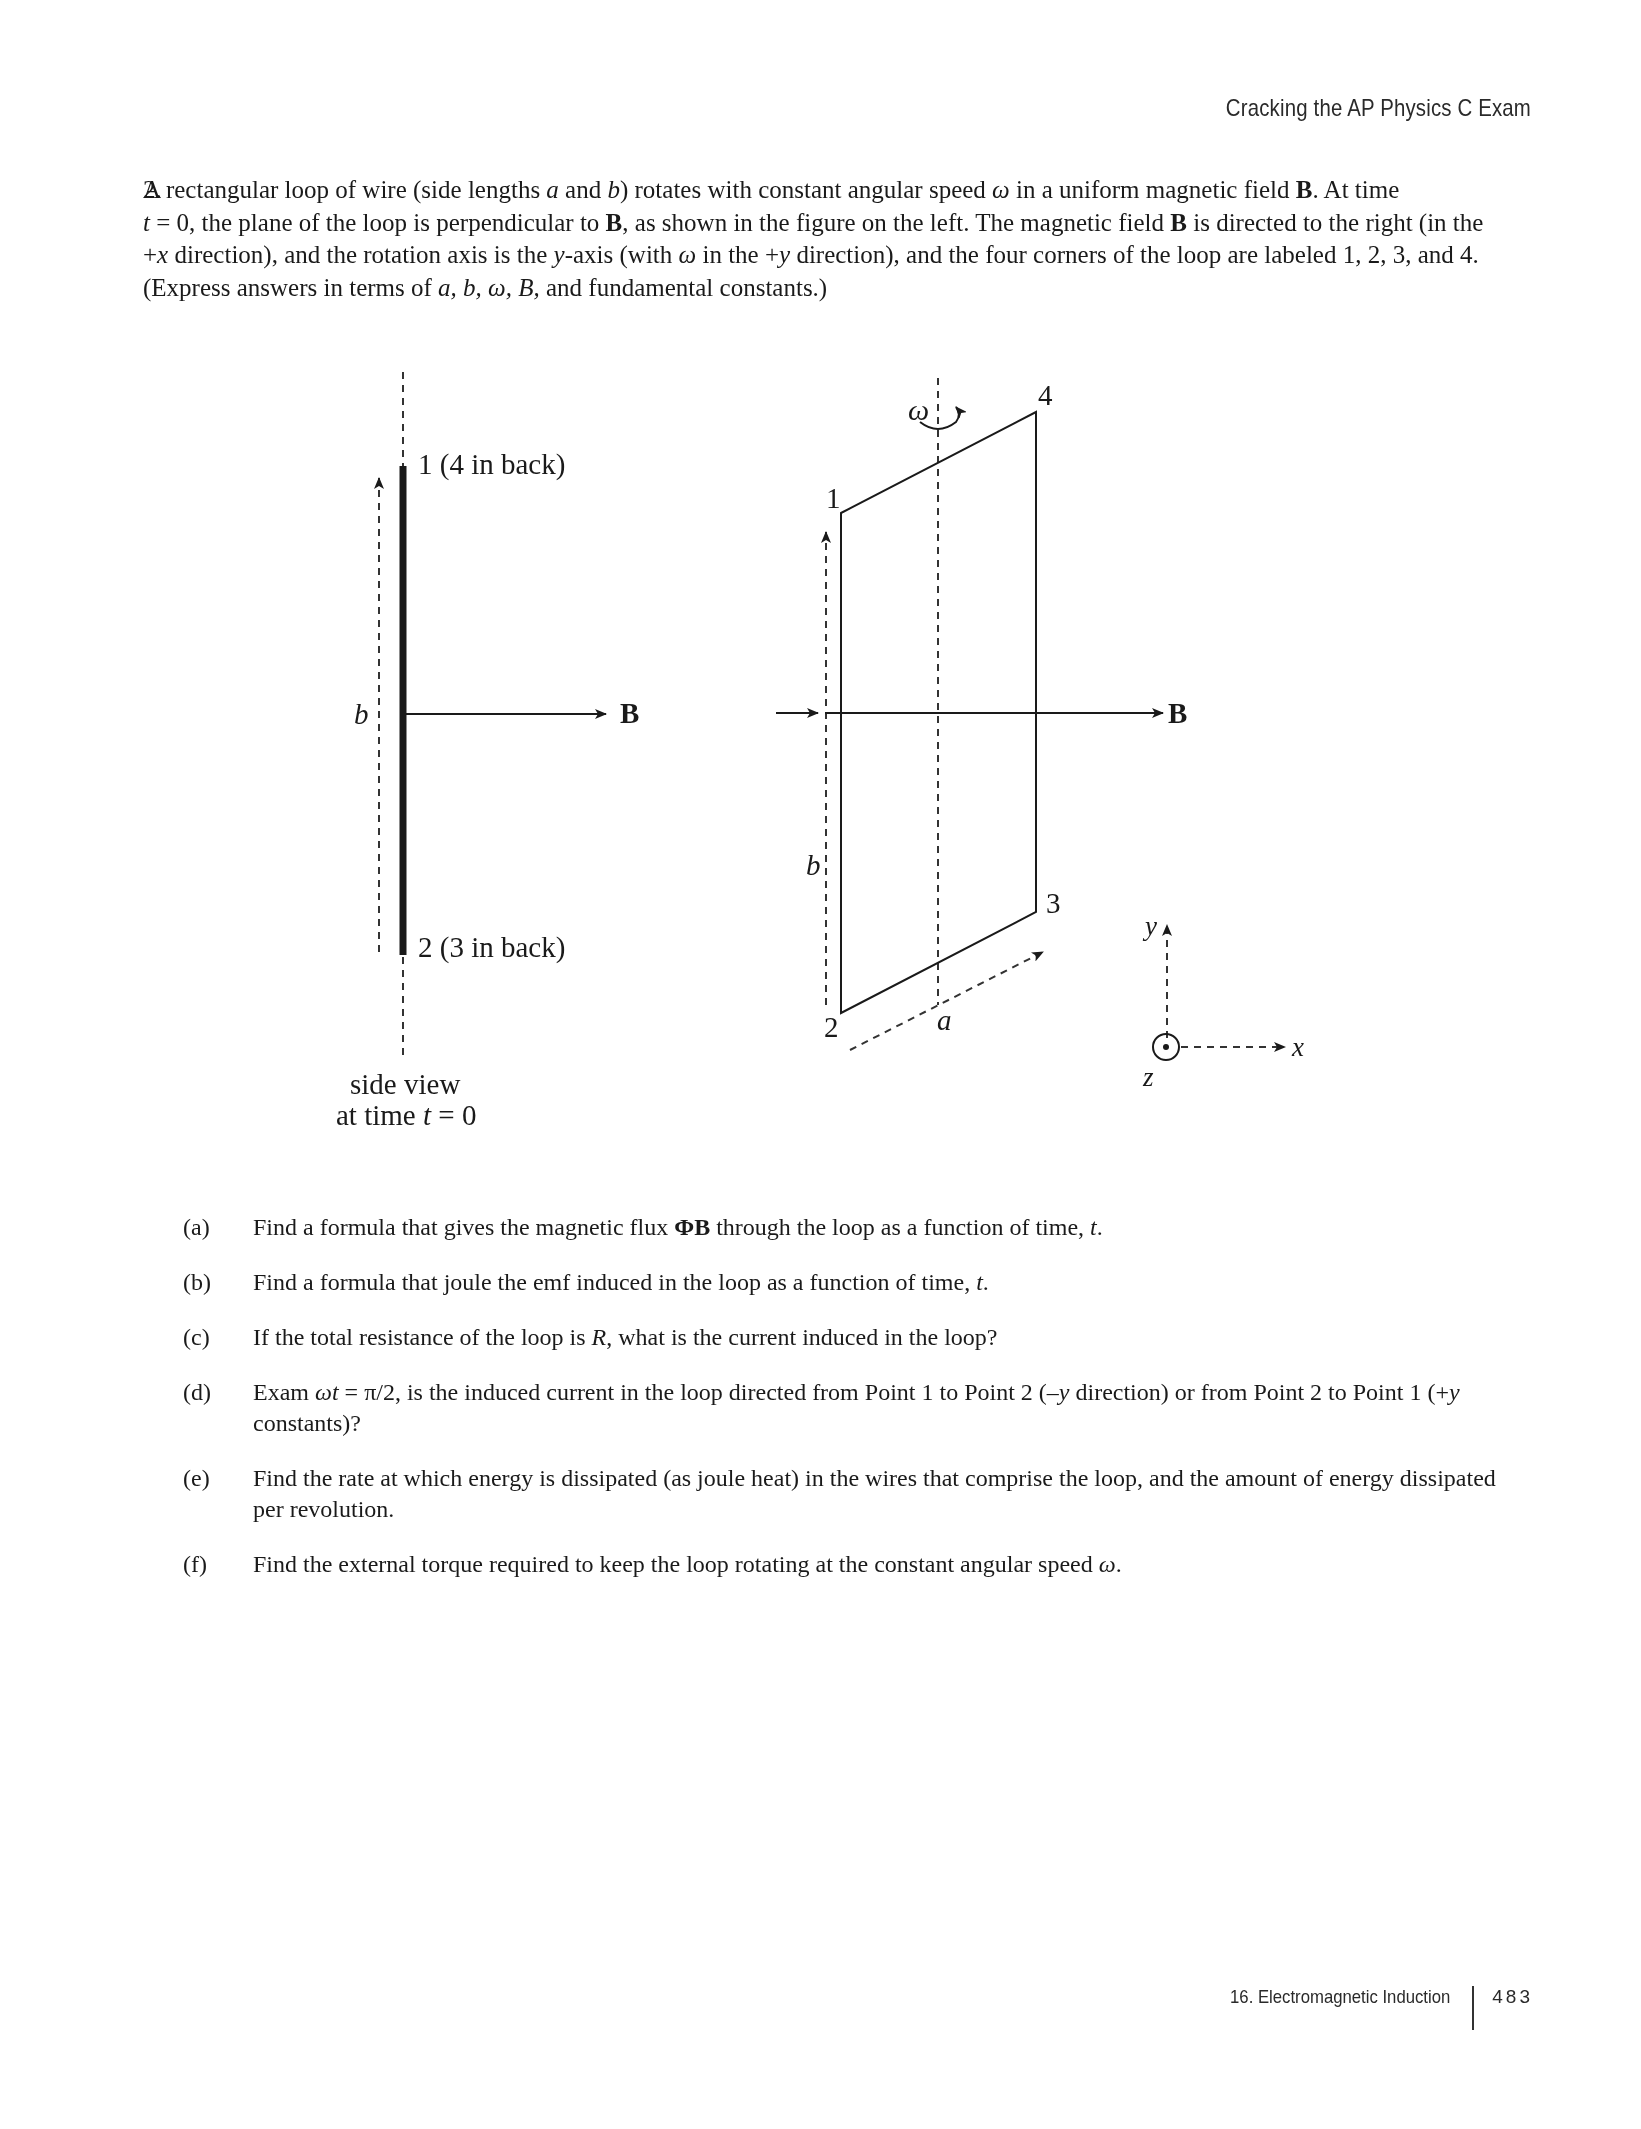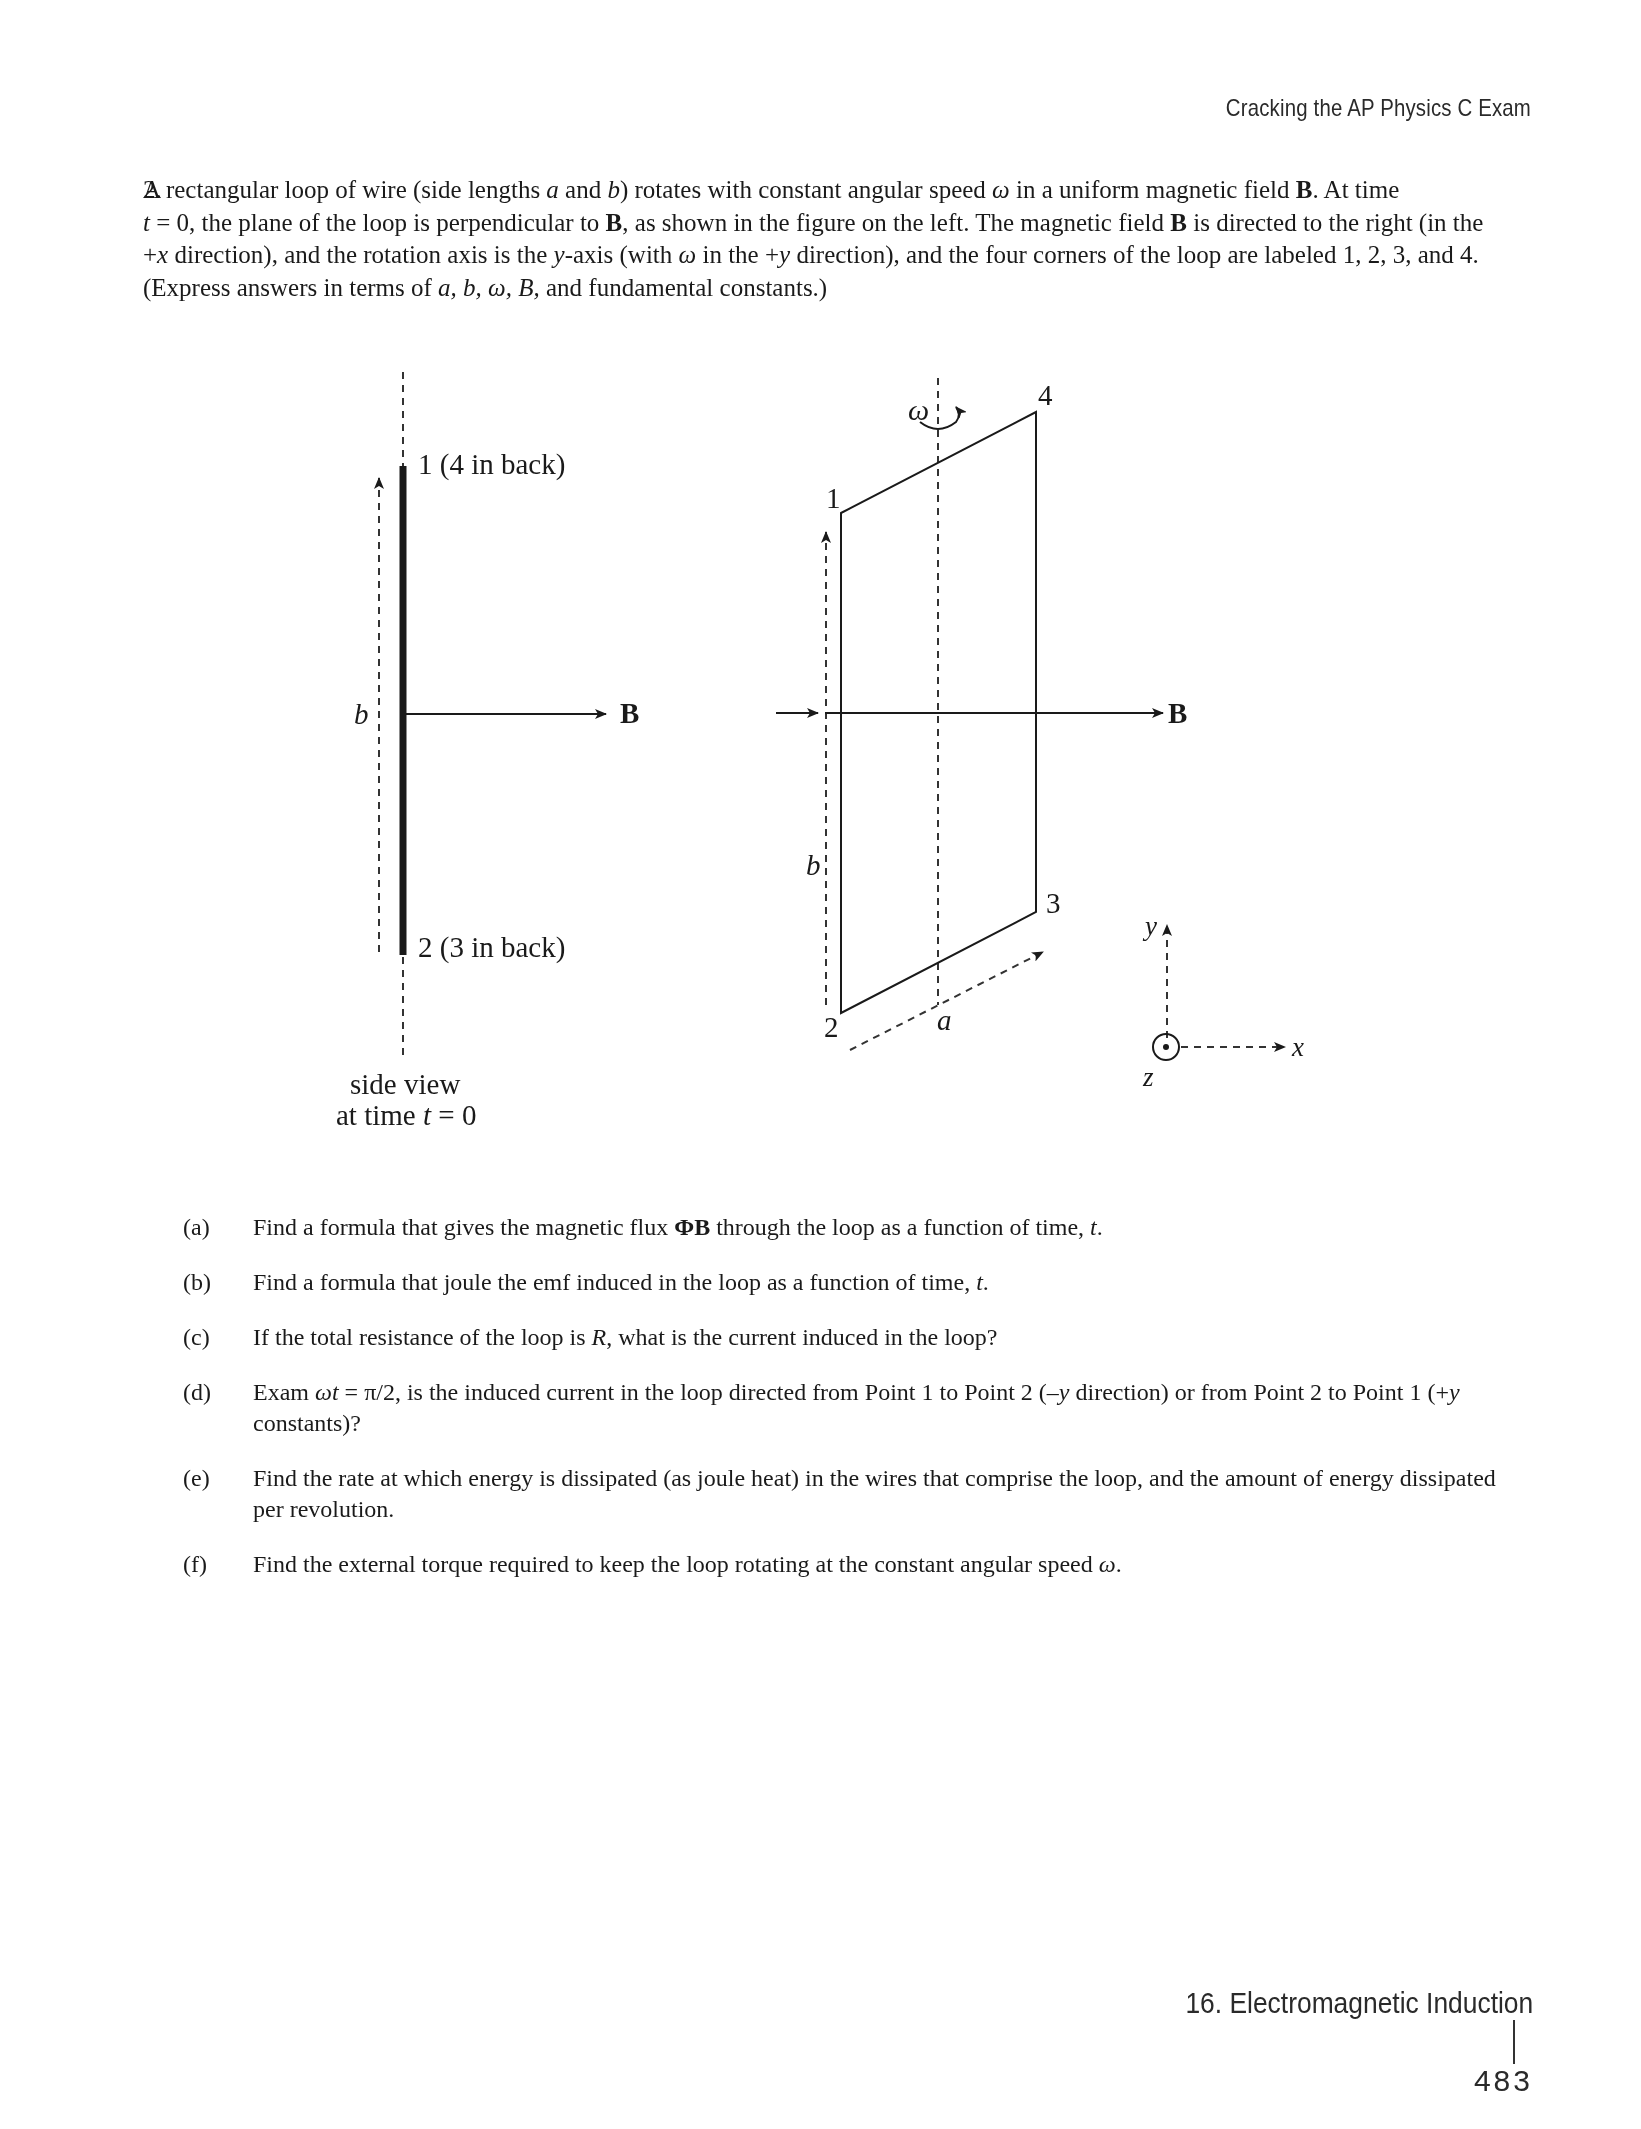--- a/index.html
+++ b/index.html
@@ -9,22 +9,22 @@
                   font-size: 24px; color: #2a2a2a; letter-spacing: 0.2px; transform: scaleX(0.85); transform-origin: right center; }
   .problem { position: absolute; left: 143px; top: 174px; width: 1370px; font-size: 25px; line-height: 32.5px; }
   .problem .num { position: absolute; left: 0; top: 0; }
   .problem .stem { }
   .figure { position: absolute; left: 0; top: 0; width: 1641px; height: 1180px; pointer-events: none; }
   .figure svg { position: absolute; left: 0; top: 0; }
   .parts { position: absolute; left: 183px; top: 1212px; width: 1340px; font-size: 24px; line-height: 31px; }
   .part { display: flex; margin-bottom: 24px; }
   .part .label { width: 70px; flex: 0 0 70px; }
   .part .text { flex: 1; font-family: Liberation Serif, serif; }
-  .footer { position: absolute; right: 108px; top: 1986px; display: flex; align-items: flex-end;
-            font-family: "Liberation Sans", "DejaVu Sans", sans-serif; font-size: 30px; color: #2a2a2a; flex-direction: column; }
+  .footer { position: absolute; right: 108px; top: 1986px; display: flex; align-items: flex-start;
+            font-family: "Liberation Sans", "DejaVu Sans", sans-serif; font-size: 19px; color: #2a2a2a; }
   .footer .chapter { transform: scaleX(0.88); transform-origin: right center; }
   .footer .rule { width: 2px; height: 44px; background: #333; margin: 0 18px 0 22px; }
   .footer .page { font-weight: normal; letter-spacing: 3px; }
   .svgtext { font-family: "Liberation Serif", "DejaVu Serif", serif; fill: #1a1a1a; }
   i { font-style: italic; }
   b { font-weight: bold; }
 </style>
 </head>
 <body>
 

